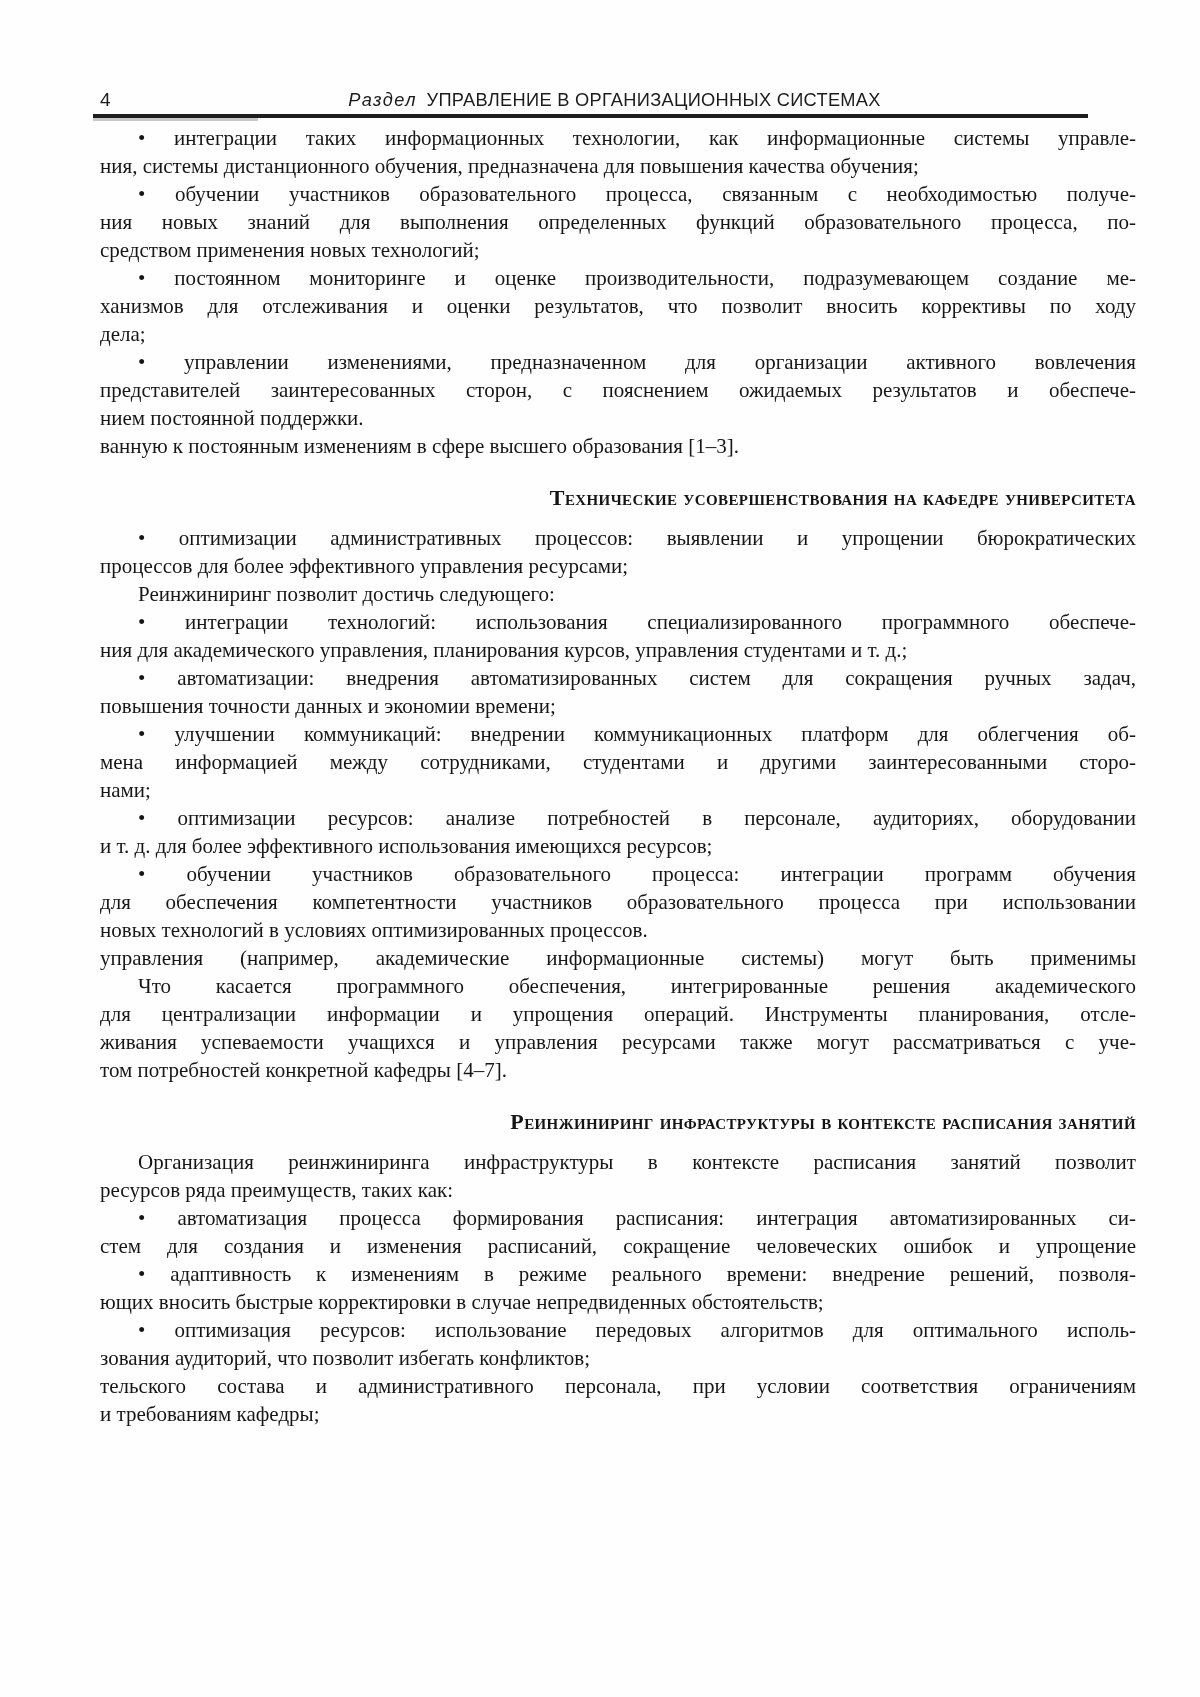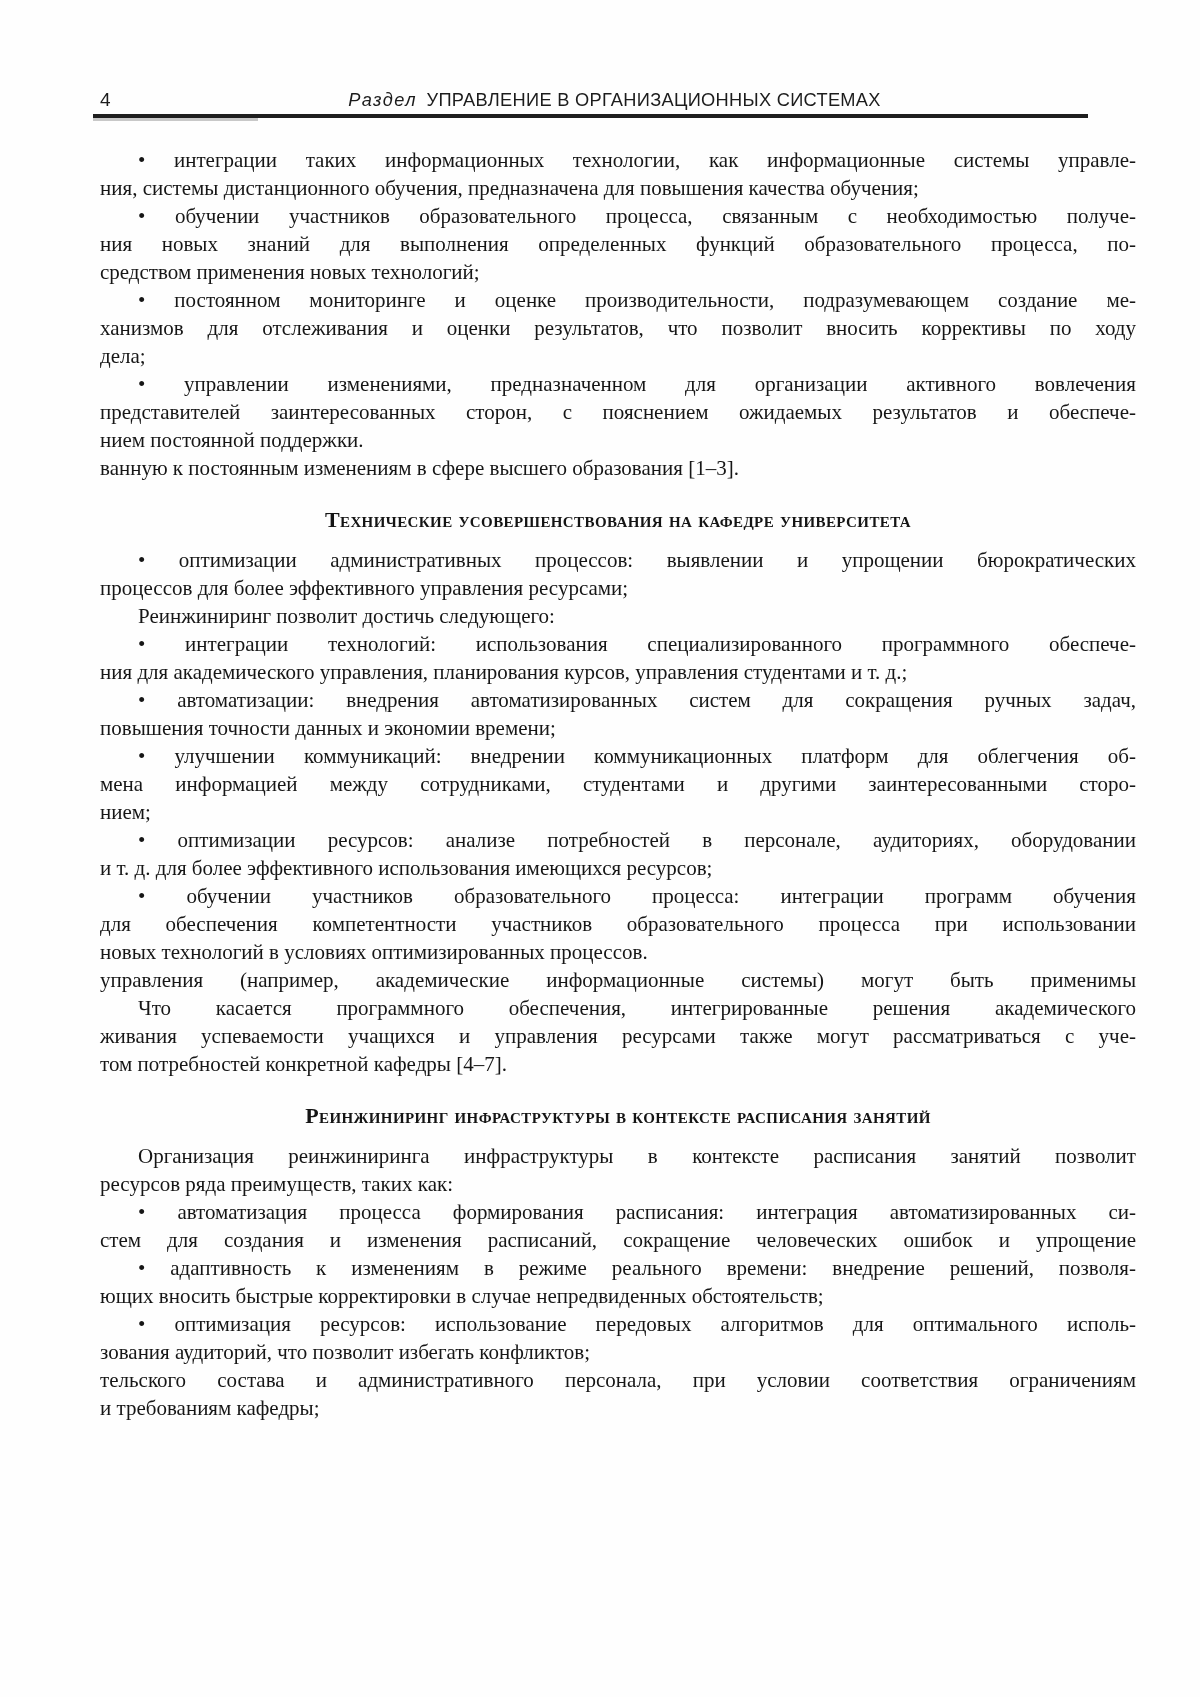--- a/index.html
+++ b/index.html
@@ -63,41 +63,41 @@
     top: 4px;
     width: 165px;
     height: 3px;
     background: #9a9a9a;
     opacity: 0.55;
   }
 
   
   .document-body {
     position: absolute;
-    top: 146px;
+    top: 124px;
     left: 100px;
     width: 1036px;
     font-size: 21px;
     line-height: 28px;
     color: #161616;
     font-family: Liberation Serif, serif;
   }
   .para { margin: 0; }
   .line {
     text-align: justify;
     text-align-last: justify;
     white-space: normal;
   }
   .line.first { text-indent: 38px; }
   .line.last { text-align-last: left; }
 
   .section-heading {
     font-weight: bold;
     font-variant: small-caps;
-    text-align: center;
+    text-align: right;
     font-size: 22px;
     line-height: 28px;
     letter-spacing: 0.4px;
     margin-top: 24px;
     margin-bottom: 12px;
     color: #141414;
   }
 </style>
 </head>
 <body>
@@ -151,34 +151,35 @@
         <div class="line first">• интеграции технологий: использования специализированного программного обеспече-</div>
         <div class="line last">ния для академического управления, планирования курсов, управления студентами и т. д.;</div>
       </div>
       <div class="para">
         <div class="line first">• автоматизации: внедрения автоматизированных систем для сокращения ручных задач,</div>
         <div class="line last">повышения точности данных и экономии времени;</div>
       </div>
       <div class="para">
         <div class="line first">• улучшении коммуникаций: внедрении коммуникационных платформ для облегчения об-</div>
         <div class="line">мена информацией между сотрудниками, студентами и другими заинтересованными сторо-</div>
-        <div class="line last">нием;</div>
+        <div class="line last">нами;</div>
       </div>
       <div class="para">
         <div class="line first">• оптимизации ресурсов: анализе потребностей в персонале, аудиториях, оборудовании</div>
         <div class="line last">и т. д. для более эффективного использования имеющихся ресурсов;</div>
       </div>
       <div class="para">
         <div class="line first">• обучении участников образовательного процесса: интеграции программ обучения</div>
         <div class="line">для обеспечения компетентности участников образовательного процесса при использовании</div>
         <div class="line last">новых технологий в условиях оптимизированных процессов.</div>
       </div>
       <div class="para">
         <div class="line">управления (например, академические информационные системы) могут быть применимы</div>
         <div class="line first">Что касается программного обеспечения, интегрированные решения академического</div>
+        <div class="line">для централизации информации и упрощения операций. Инструменты планирования, отсле-</div>
         <div class="line">живания успеваемости учащихся и управления ресурсами также могут рассматриваться с уче-</div>
         <div class="line last">том потребностей конкретной кафедры [4–7].</div>
       </div>
       <div class="section-heading">Реинжиниринг инфраструктуры в контексте расписания занятий</div>
       <div class="para">
         <div class="line first">Организация реинжиниринга инфраструктуры в контексте расписания занятий позволит</div>
         <div class="line last">ресурсов ряда преимуществ, таких как:</div>
       </div>
       <div class="para">
         <div class="line first">• автоматизация процесса формирования расписания: интеграция автоматизированных си-</div>

